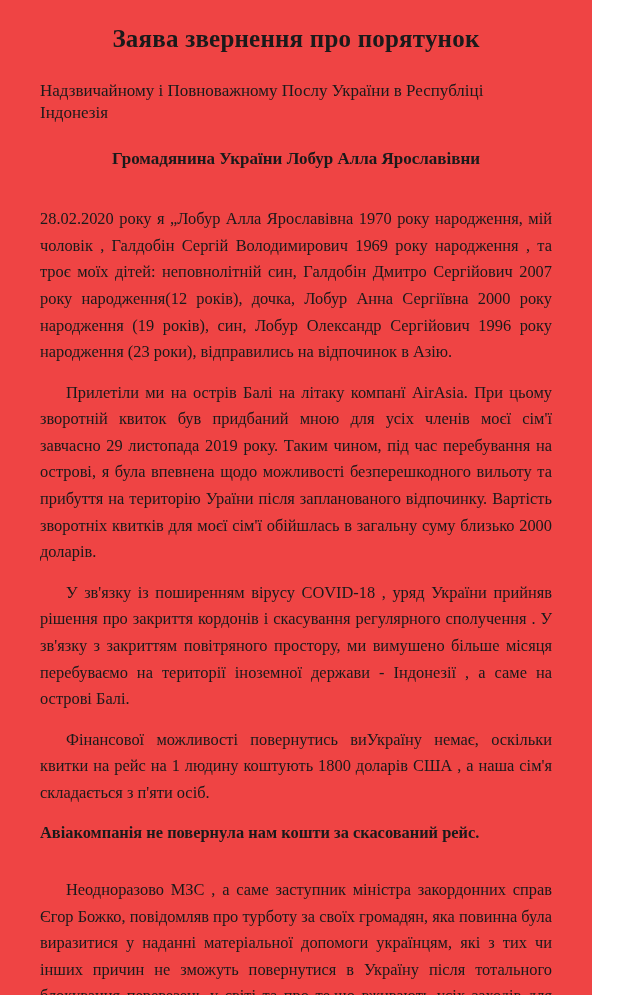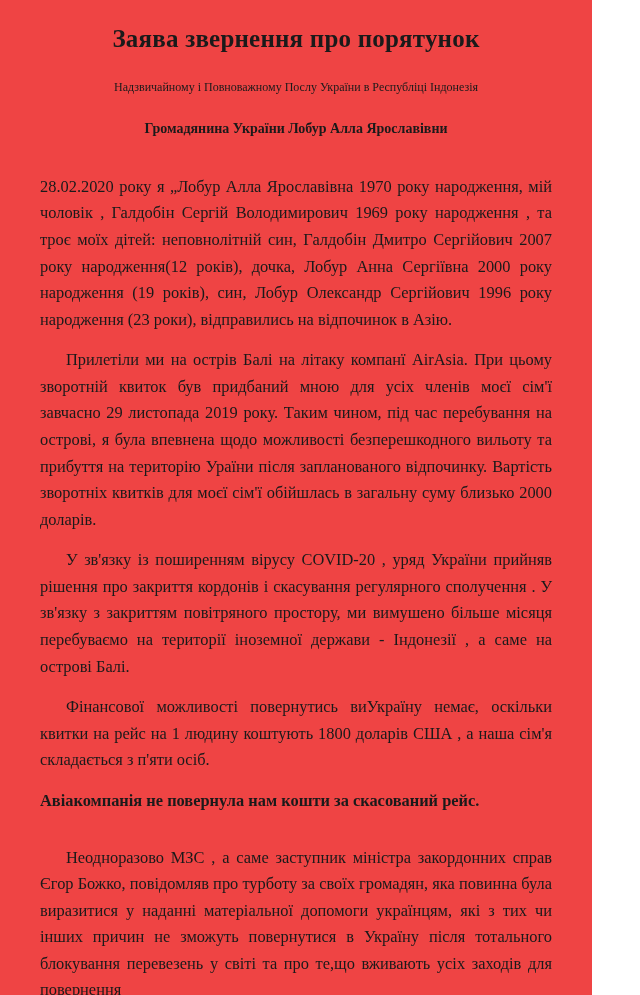--- a/index.html
+++ b/index.html
@@ -24,27 +24,27 @@
   }
   .doc-title {
     font-size: 25px;
     font-weight: bold;
     text-align: center;
     line-height: 1.2;
     margin: 6px 0 0 0;
     letter-spacing: 0.2px;
   }
   .addressee {
-    font-size: 12px;
-    text-align: center;
+    font-size: 17px;
+    text-align: left;
     margin: 26px 0 0 0;
     line-height: 1.3;
   }
   .from-line {
-    font-size: 14px;
+    font-size: 17px;
     font-weight: bold;
     text-align: center;
     margin: 24px 0 0 0;
     line-height: 1.3;
   }
   .body-block {
     margin-top: 36px;
   }
   p.para {
     font-size: 16.4px;
@@ -74,19 +74,19 @@
 
   <h1 class="doc-title">Заява звернення про порятунок</h1>
 
   <div class="addressee">Надзвичайному і Повноважному Послу України в Республіці Індонезія</div>
 
   <div class="from-line">Громадянина України Лобур Алла Ярославівни</div>
 
   <div class="body-block">
     <p class="para">28.02.2020 року я „Лобур Алла Ярославівна 1970 року народження, мій чоловік , Галдобін Сергій Володимирович 1969 року народження , та троє моїх дітей: неповнолітній син, Галдобін Дмитро Сергійович 2007 року народження(12 років), дочка, Лобур Анна Сергіївна 2000 року народження (19 років), син, Лобур Олександр Сергійович 1996 року народження (23 роки), відправились на відпочинок в Азію.</p>
     <p class="para indent">Прилетіли ми на острів Балі на літаку компанї AirAsia. При цьому зворотній квиток був придбаний мною для усіх членів моєї сім'ї завчасно 29 листопада 2019 року. Таким чином, під час перебування на острові, я була впевнена щодо можливості безперешкодного вильоту та прибуття на територію Ураїни після запланованого відпочинку. Вартість зворотніх квитків для моєї сім'ї обійшлась в загальну суму близько 2000 доларів.</p>
-    <p class="para indent">У зв'язку із поширенням вірусу COVID-20 , уряд України прийняв рішення про закриття кордонів і скасування регулярного сполучення . У зв'язку з закриттям повітряного простору, ми вимушено більше місяця перебуваємо на території іноземної держави - Індонезії , а саме на острові Балі.</p>
+    <p class="para indent">У зв'язку із поширенням вірусу COVID-18 , уряд України прийняв рішення про закриття кордонів і скасування регулярного сполучення . У зв'язку з закриттям повітряного простору, ми вимушено більше місяця перебуваємо на території іноземної держави - Індонезії , а саме на острові Балі.</p>
     <p class="para indent">Фінансової можливості повернутись виУкраїну немає, оскільки квитки на рейс на 1 людину коштують 1800 доларів США , а наша сім'я складається з п'яти осіб.</p>
     <p class="para bold">Авіакомпанія не повернула нам кошти за скасований рейс.</p>
     <p class="para indent last">Неодноразово МЗС , а саме заступник міністра закордонних справ Єгор Божко, повідомляв про турботу за своїх громадян, яка повинна була виразитися у наданні матеріальної допомоги українцям, які з тих чи інших причин не зможуть повернутися в Україну після тотального блокування перевезень у світі та про те,що вживають усіх заходів для повернення</p>
   </div>
 
 </div>
 
 </body></html>

